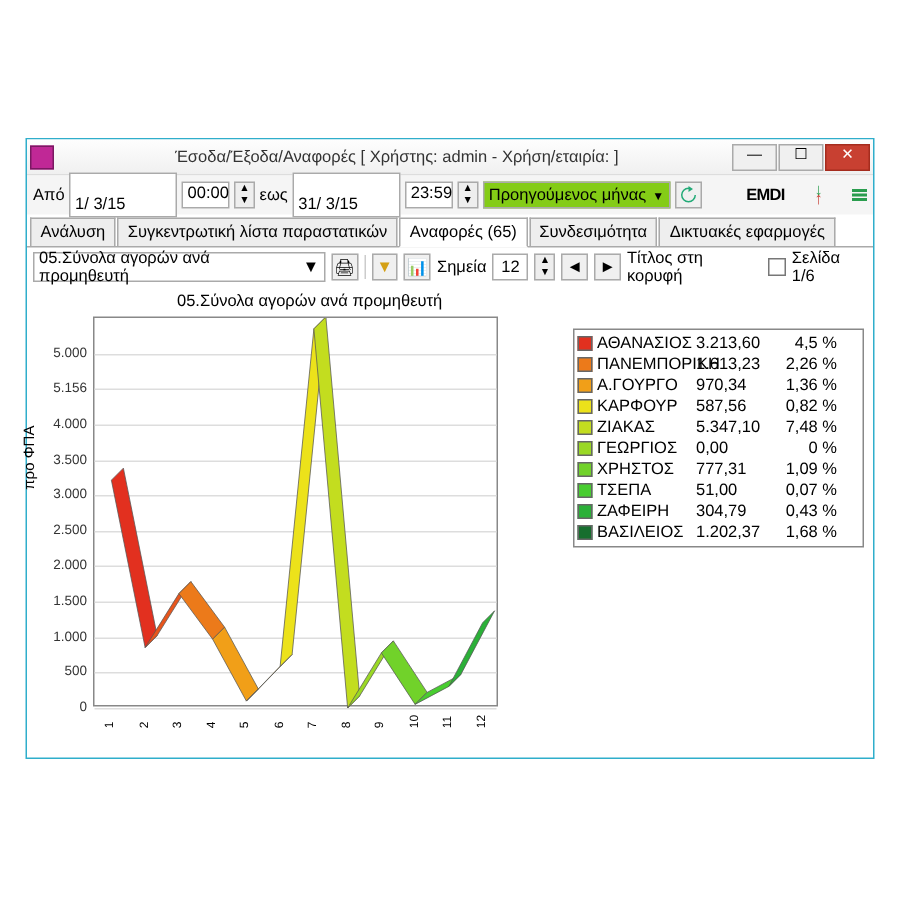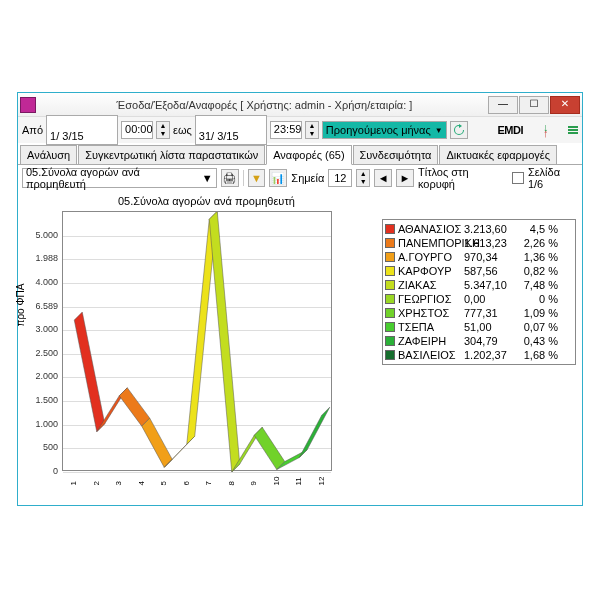--- a/index.html
+++ b/index.html
@@ -10,21 +10,21 @@
 .titlebar-text { flex: 1; text-align: center; color: #333; }
 .titlebar-btns { display: flex; }
 .titlebar-btn { width: 30px; height: 18px; border: 1px solid #aaa; background: #f0f0f0; margin-left: 1px; text-align: center; line-height: 14px; font-size: 10px; }
 .titlebar-btn.close { background: #c84031; color: #fff; border-color: #a52c1e; }
 .toolbar1 { height: 26px; background: #f5f5f5; display: flex; align-items: center; padding: 2px 4px; justify-content: space-between; }
 .toolbar1-left { display: flex; align-items: center; gap: 3px; }
 .date-input { border: 1px solid #aaa; background: #fff; padding: 14px 3px; height: 18px; width: 72px; }
 .time-input { border: 1px solid #aaa; background: #fff; padding: 1px 3px; height: 18px; width: 32px; }
 .stepper { width: 14px; height: 18px; border: 1px solid #aaa; background: #eee; display: flex; flex-direction: column; }
 .stepper div { flex:1; font-size:7px; text-align:center; line-height:8px; }
-.select { border: 1px solid #aaa; background: #14b8a6; padding: 1px 3px; height: 18px; display: flex; align-items: center; gap: 4px; }
+.select { border: 1px solid #aaa; background: #84cc16; padding: 1px 3px; height: 18px; display: flex; align-items: center; gap: 4px; }
 .select .caret { font-size: 8px; }
 .icon-btn { width: 18px; height: 18px; border: 1px solid #aaa; background: #f0f0f0; display:flex;align-items:center;justify-content:center; }
 .logo { font-weight: bold; font-size: 14px; letter-spacing: -0.5px; display:flex; align-items:center; gap:20px;}
 .logo-arrows { display:inline-flex; flex-direction:column; font-size:8px; line-height:6px; }
 .logo-bars { display:inline-flex; flex-direction:column; gap:1px;}
 .logo-bars span{ width:10px; height:2px; background:#2a9d4e;}
 .tabs { height: 22px; display: flex; border-bottom: 1px solid #aaa; padding-left: 2px; align-items: flex-end; }
 .tab { border: 1px solid #aaa; border-bottom: none; padding: 3px 6px; background: #eee; margin-right: 1px; position: relative; }
 .tab.active { background: #fff; border-bottom: 1px solid #fff; top: 1px; }
 .toolbar2 { height: 26px; display: flex; align-items: center; padding: 2px 4px; gap: 4px; }
@@ -146,23 +146,23 @@
     <div class="chart-title">05.Σύνολα αγορών ανά προμηθευτή</div>
     <div class="y-label">προ ΦΠΑ</div>
     <div class="y-axis" id="y-axis">
         <div class="y-tick" style="top: 260px;">0</div>
         <div class="y-tick" style="top: 236.364px;">500</div>
         <div class="y-tick" style="top: 212.727px;">1.000</div>
         <div class="y-tick" style="top: 189.091px;">1.500</div>
         <div class="y-tick" style="top: 165.455px;">2.000</div>
         <div class="y-tick" style="top: 141.818px;">2.500</div>
         <div class="y-tick" style="top: 118.182px;">3.000</div>
-        <div class="y-tick" style="top: 94.5455px;">6.589</div>
+        <div class="y-tick" style="top: 94.5455px;">3.500</div>
         <div class="y-tick" style="top: 70.9091px;">4.000</div>
-        <div class="y-tick" style="top: 47.2727px;">1.988</div>
+        <div class="y-tick" style="top: 47.2727px;">5.156</div>
         <div class="y-tick" style="top: 23.6364px;">5.000</div>
       </div>
     <div class="chart-area">
       <div id="grid">
           <div class="grid-line" style="top: 260px;"></div>
           <div class="grid-line" style="top: 236.364px;"></div>
           <div class="grid-line" style="top: 212.727px;"></div>
           <div class="grid-line" style="top: 189.091px;"></div>
           <div class="grid-line" style="top: 165.455px;"></div>
           <div class="grid-line" style="top: 141.818px;"></div>

